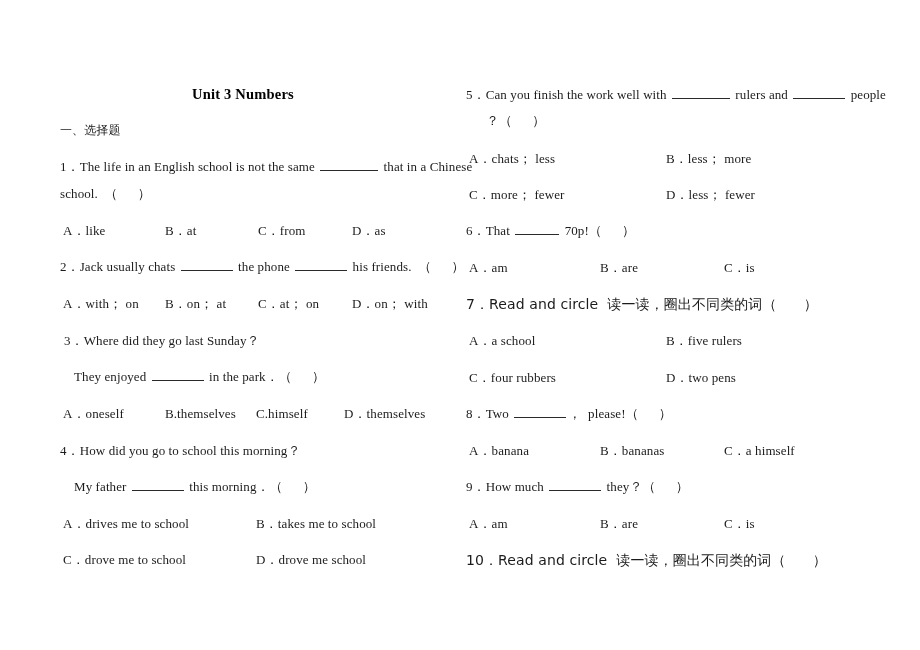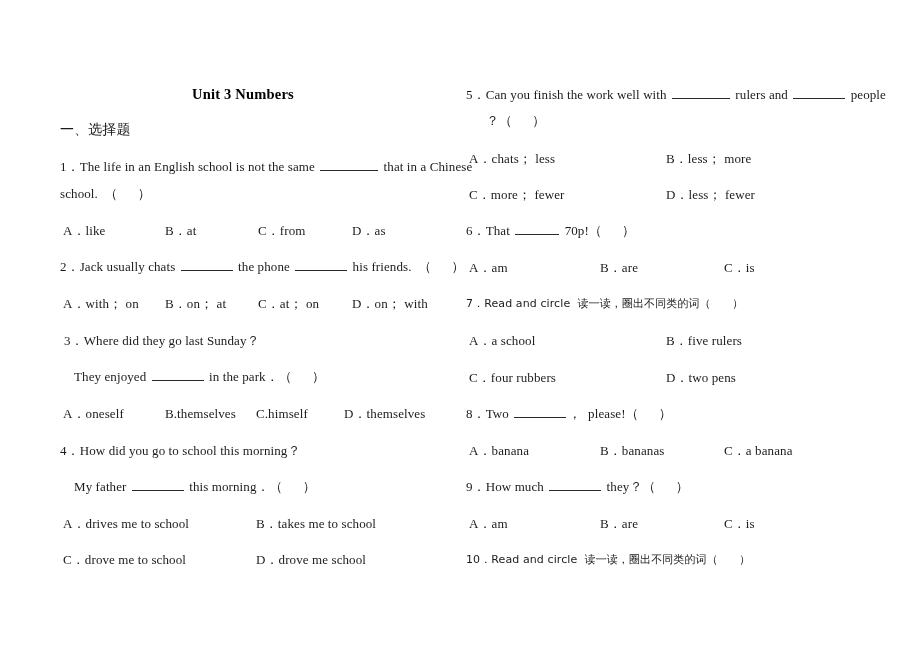--- a/index.html
+++ b/index.html
@@ -35,26 +35,26 @@
   .title {
     position: absolute;
     font-size: 14.5px;
     font-weight: bold;
     line-height: 18px;
     white-space: pre;
     color: #000000;
     letter-spacing: 0.2px;
   }
   .cn {
-    font-family: Liberation Mono, monospace;
-    font-size: 14px;
+    font-family: Liberation Sans, sans-serif;
+    font-size: 12px;
   }
   .mix-cn {
     font-family: "DejaVu Sans", "Liberation Sans", sans-serif;
-    font-size: 11px;
+    font-size: 14px;
   }
   
   .blank {
     display: inline-block;
     border-bottom: 1px solid #2a2a2a;
     vertical-align: baseline;
     height: 11px;
     margin: 0 2px;
   }
   .b-lg { width: 58px; }
@@ -125,21 +125,21 @@
 
     <div class="ln" style="left:469px; top:333px;">A．a school</div>
     <div class="ln" style="left:666px; top:333px;">B．five rulers</div>
     <div class="ln" style="left:469px; top:370px;">C．four rubbers</div>
     <div class="ln" style="left:666px; top:370px;">D．two pens</div>
 
     <div class="ln" style="left:466px; top:406px;"><span>8．Two </span><span class="blank b-md"></span><span>，  please!（      ）</span></div>
 
     <div class="ln" style="left:469px; top:443px;">A．banana</div>
     <div class="ln" style="left:600px; top:443px;">B．bananas</div>
-    <div class="ln" style="left:724px; top:443px;">C．a banana</div>
+    <div class="ln" style="left:724px; top:443px;">C．a himself</div>
 
     <div class="ln" style="left:466px; top:479px;"><span>9．How much </span><span class="blank b-md"></span><span> they？（      ）</span></div>
 
     <div class="ln" style="left:469px; top:516px;">A．am</div>
     <div class="ln" style="left:600px; top:516px;">B．are</div>
     <div class="ln" style="left:724px; top:516px;">C．is</div>
 
     <div class="ln mix-cn" style="left:466px; top:552px;">10．Read and circle  读一读，圈出不同类的词（      ）</div>
 
   </div>

